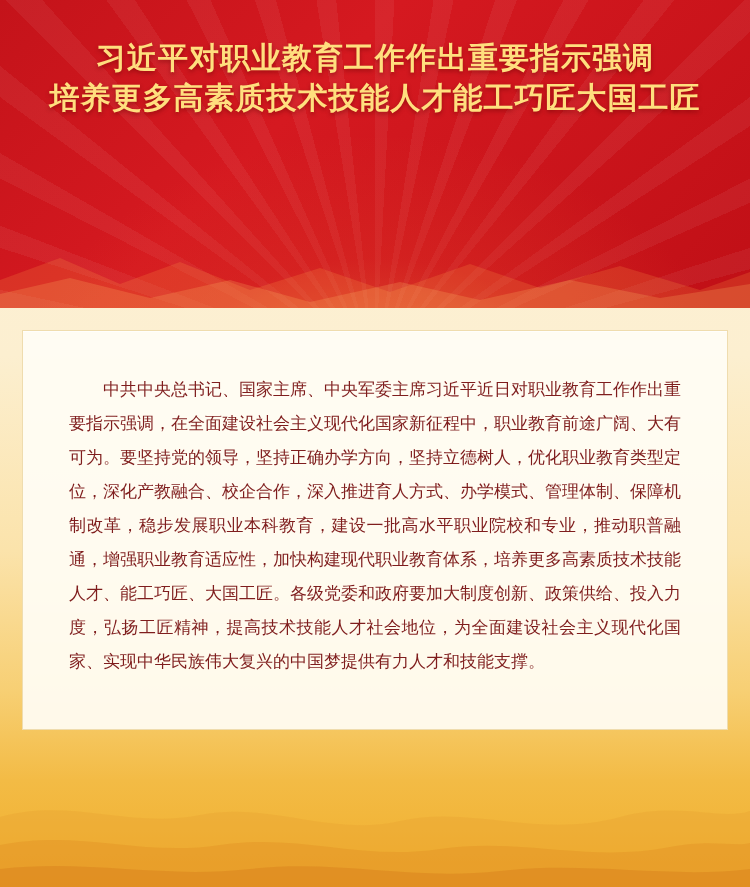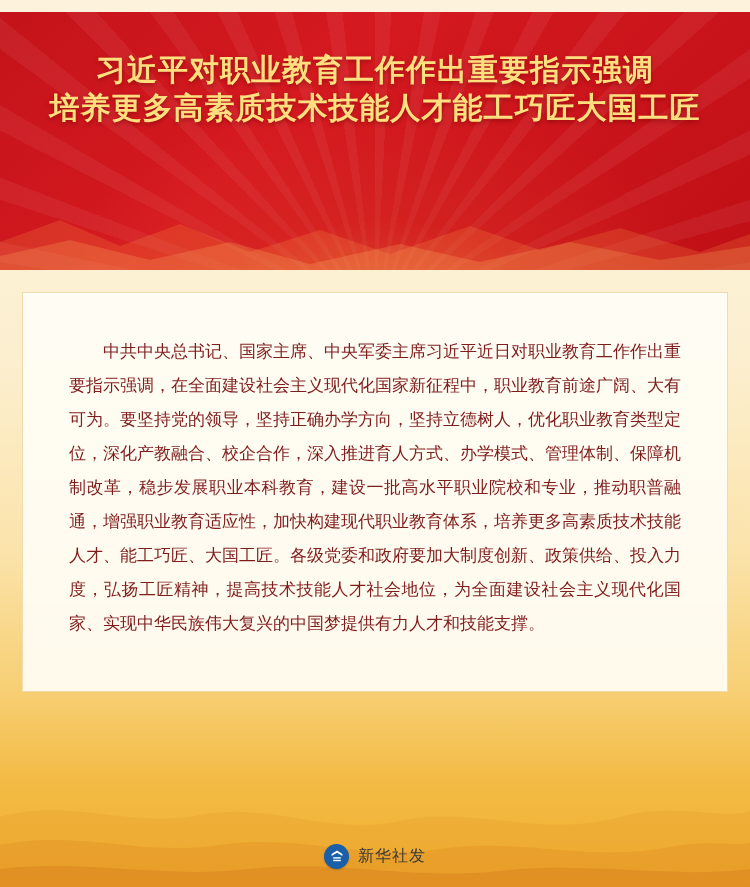--- a/index.html
+++ b/index.html
@@ -25,24 +25,23 @@
         #fbe3ab 62%,
         #f7cf73 78%,
         #f3bb45 88%,
         #f0ae2b 100%);
   }
 
   
   .banner {
     position: relative;
     width: 750px;
-    height: 258px;
+    height: 308px;
     background: linear-gradient(135deg, #c4131a 0%, #d51920 38%, #c00f16 100%);
     overflow: hidden;
-    margin-top: 12px;
   }
   .banner-rays {
     position: absolute;
     inset: 0;
     background:
       repeating-conic-gradient(from 0deg at 50% 120%,
         rgba(255,255,255,0.055) 0deg 3deg,
         rgba(255,255,255,0) 3deg 9deg);
     pointer-events: none;
   }
@@ -77,21 +76,21 @@
   .title-line {
     font-family: "Liberation Serif", "DejaVu Serif", serif;
     font-weight: bold;
     letter-spacing: 1px;
     line-height: 1.34;
     color: #ffdf7e;
     text-shadow: 0 2px 4px rgba(90,0,0,0.45);
   }
   .title-line.l1 { font-size: 30px; }
   .title-line.l2 { font-size: 30px; }
-  .title-line.l3 { font-size: 30px; font-family: Liberation Mono, monospace; }
+  .title-line.l3 { font-size: 30px; }
 
   
   .article-wrap {
     position: relative;
     z-index: 3;
     margin: 22px 22px 0 22px;
     padding: 26px 30px 34px 30px;
     background: rgba(255, 253, 245, 0.92);
     border: 1px solid #efdcae;
     box-shadow: 0 1px 0 rgba(255,255,255,0.7) inset;
@@ -168,24 +167,14 @@
   <div class="article-wrap">
     <p>中共中央总书记、国家主席、中央军委主席习近平近日对职业教育工作作出重要指示强调，在全面建设社会主义现代化国家新征程中，职业教育前途广阔、大有可为。要坚持党的领导，坚持正确办学方向，坚持立德树人，优化职业教育类型定位，深化产教融合、校企合作，深入推进育人方式、办学模式、管理体制、保障机制改革，稳步发展职业本科教育，建设一批高水平职业院校和专业，推动职普融通，增强职业教育适应性，加快构建现代职业教育体系，培养更多高素质技术技能人才、能工巧匠、大国工匠。各级党委和政府要加大制度创新、政策供给、投入力度，弘扬工匠精神，提高技术技能人才社会地位，为全面建设社会主义现代化国家、实现中华民族伟大复兴的中国梦提供有力人才和技能支撑。</p>
   </div>
 
   <svg class="hills" viewBox="0 0 750 190" preserveAspectRatio="none">
     <path d="M0,190 L0,120 C70,100 130,132 200,118 C270,104 330,140 400,124 C470,108 540,142 620,120 C680,104 720,124 750,114 L750,190 Z" fill="rgba(233,160,48,0.35)"></path>
     <path d="M0,190 L0,148 C80,132 140,160 220,148 C300,136 360,164 440,152 C520,140 590,166 670,150 C710,142 735,150 750,146 L750,190 Z" fill="rgba(226,142,36,0.40)"></path>
     <path d="M0,190 L0,172 C90,162 160,182 250,172 C340,162 410,184 500,174 C590,164 670,182 750,172 L750,190 Z" fill="rgba(214,124,26,0.42)"></path>
   </svg>
 
-  <div class="footer">
-    <span class="footer-logo">
-      <svg width="16" height="16" viewBox="0 0 16 16" aria-hidden="true">
-        <path d="M8 1.6 L13.4 5 L13.4 7 L8 3.8 L2.6 7 L2.6 5 Z" fill="#ffffff"></path>
-        <path d="M4.2 8.2 L11.8 8.2 L11.8 9.6 L4.2 9.6 Z" fill="#ffffff"></path>
-        <path d="M4.2 10.8 L11.8 10.8 L11.8 12.2 L4.2 12.2 Z" fill="#ffffff"></path>
-      </svg>
-    </span>
-    <span class="footer-text">新华社发</span>
-  </div>
 
 </div>
 
 </body></html>

